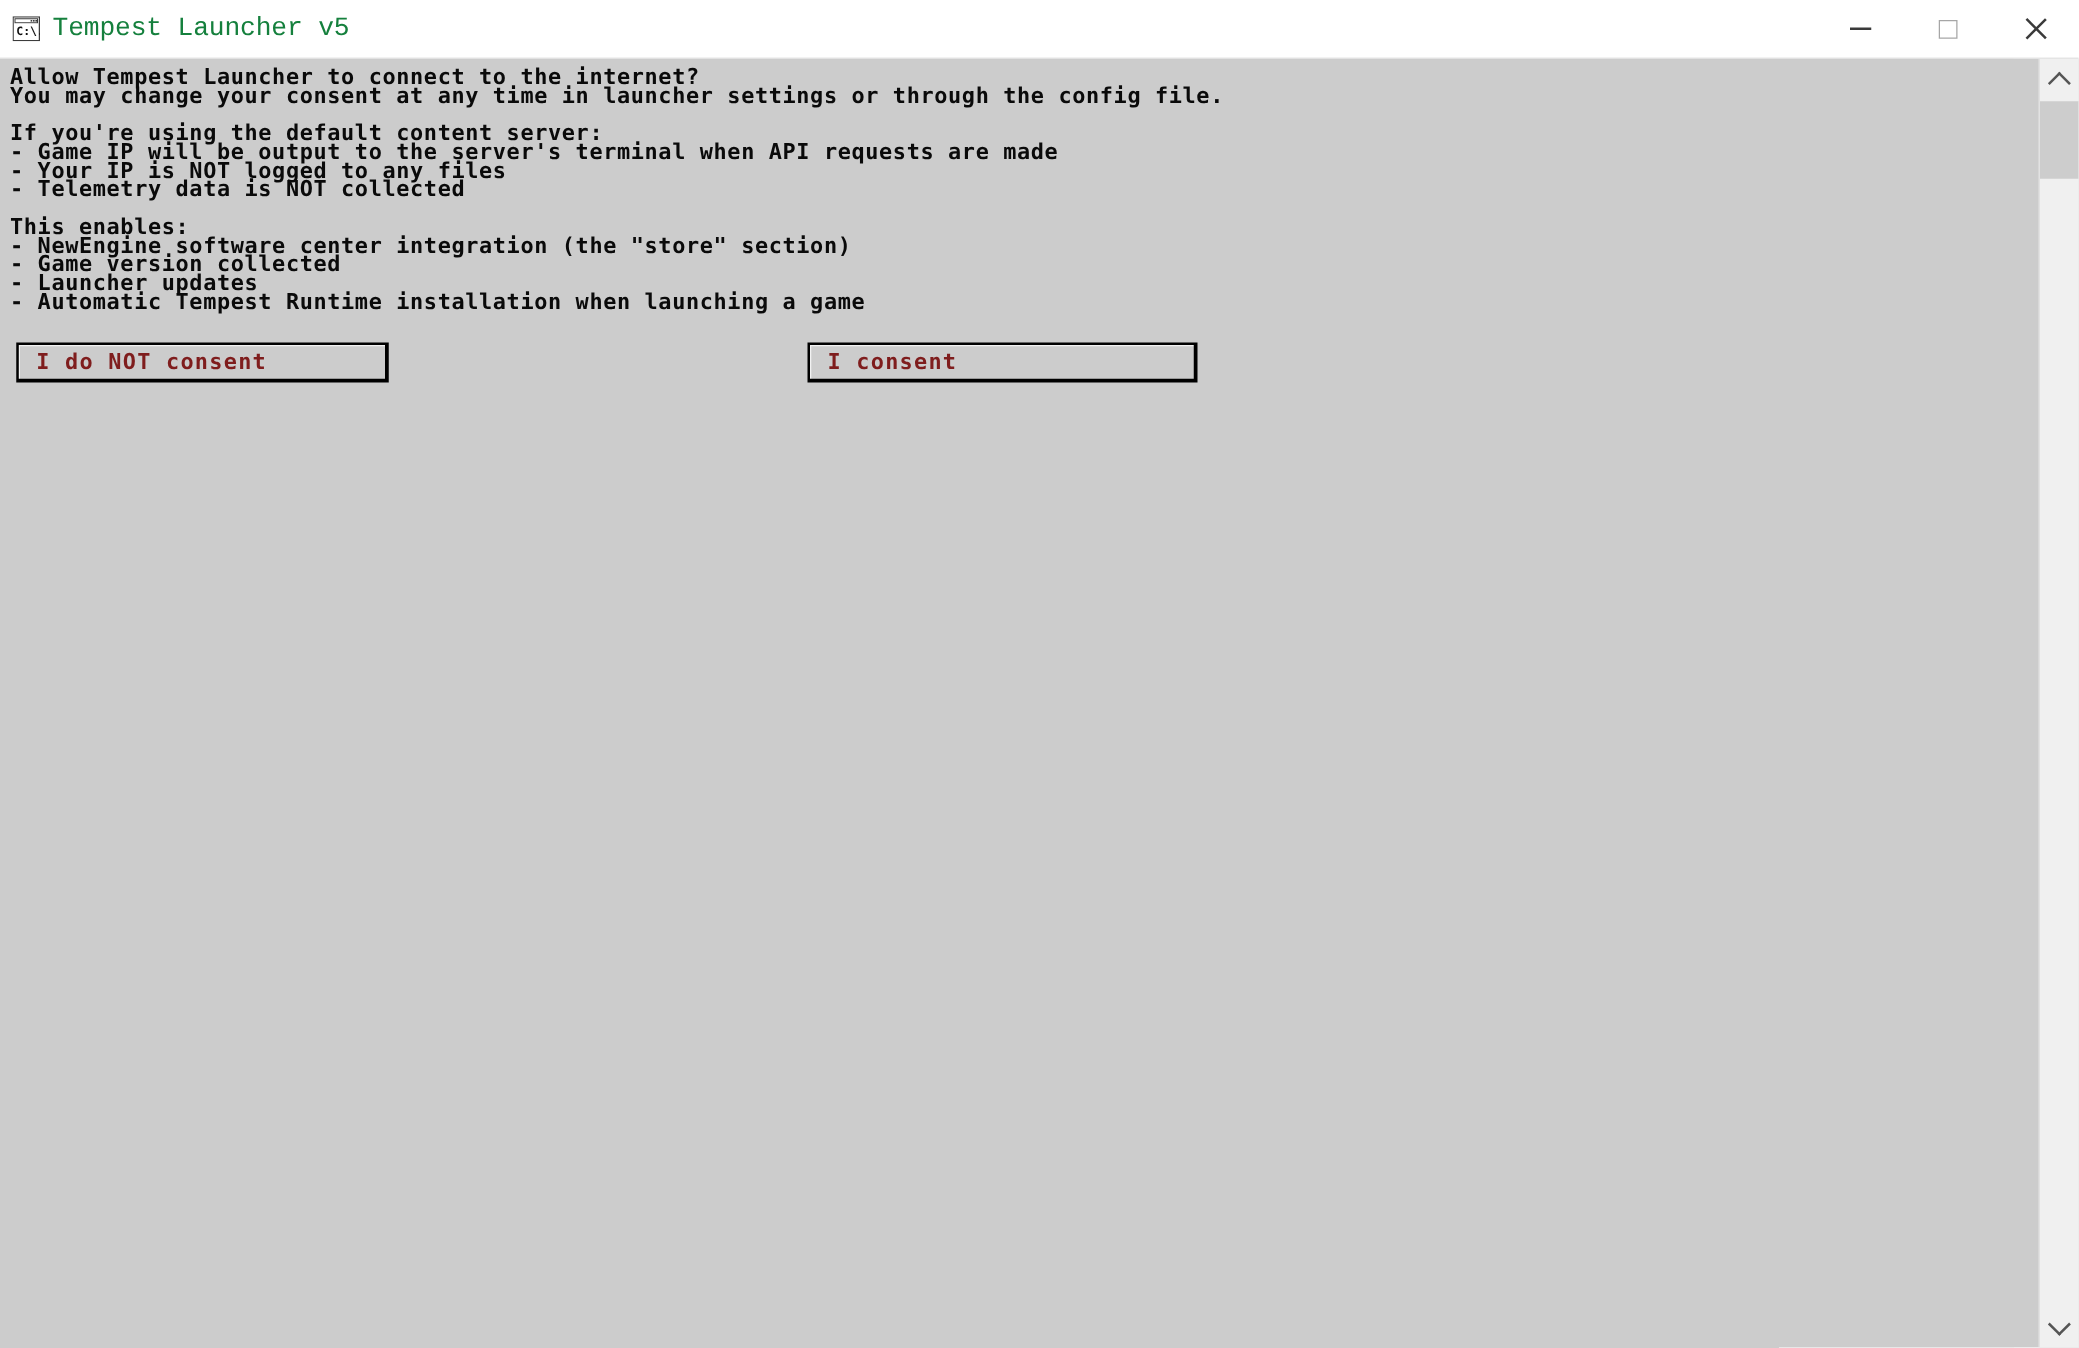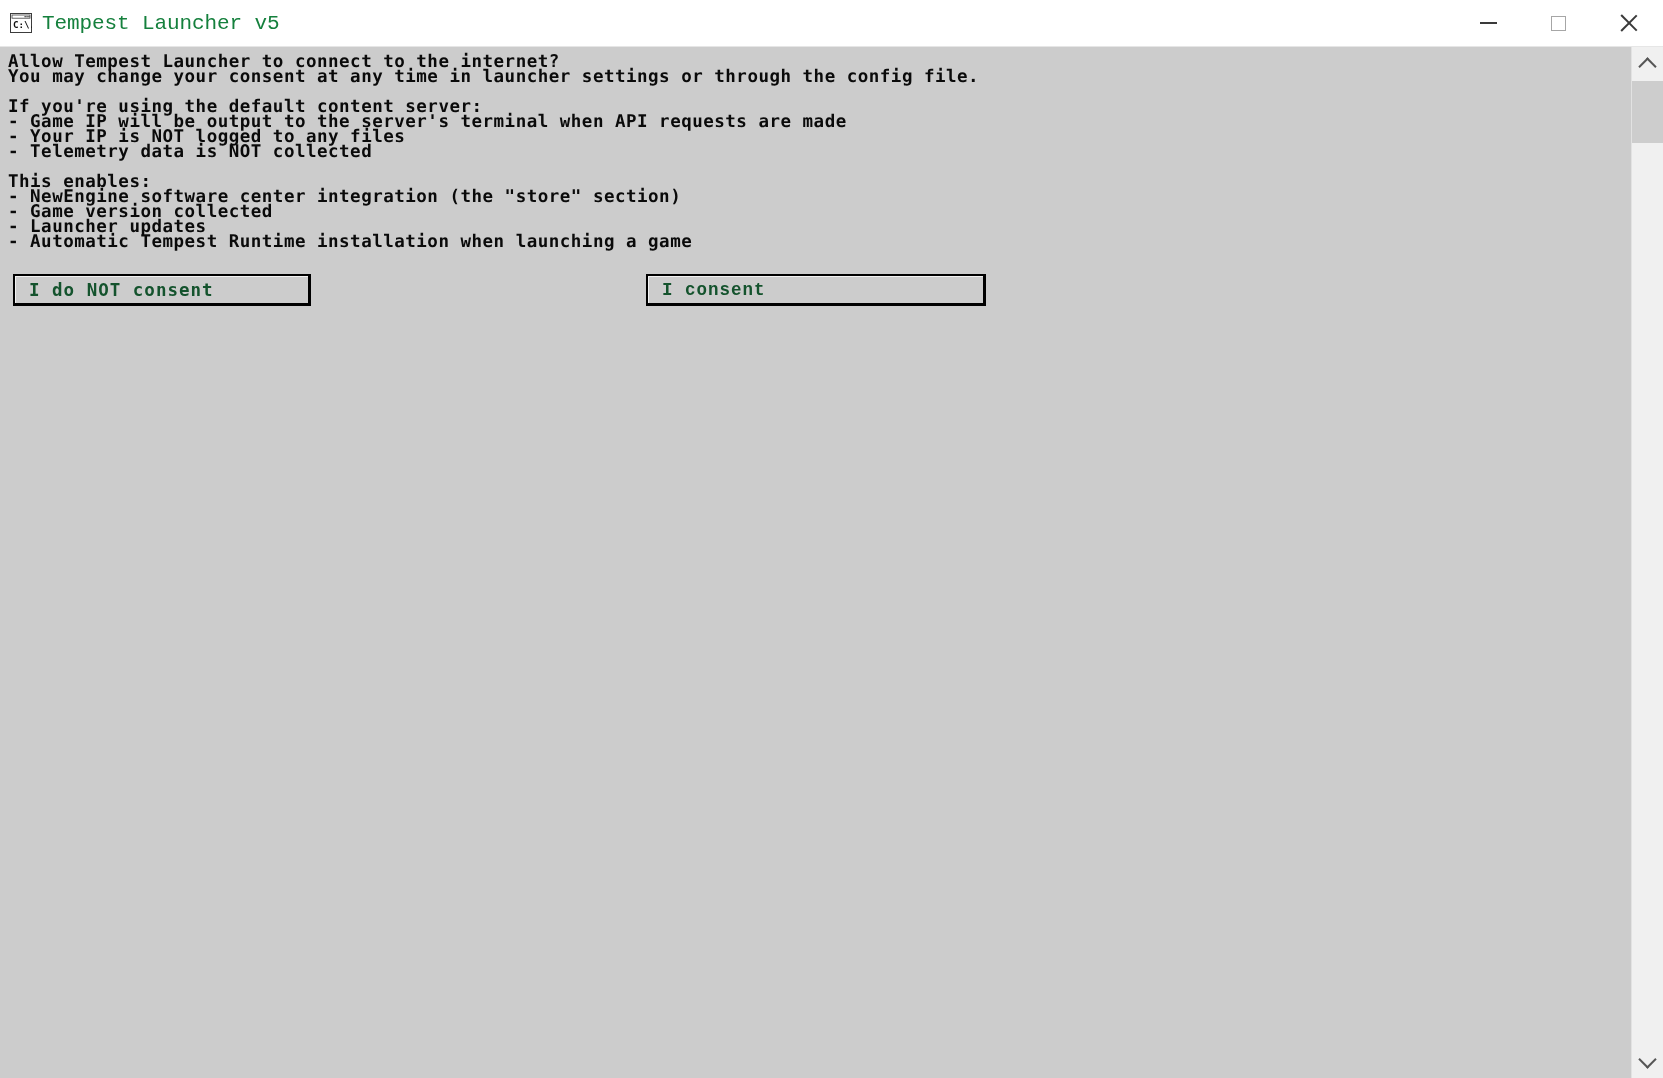--- a/index.html
+++ b/index.html
@@ -148,26 +148,26 @@
     border-bottom-width: 3px;
     box-shadow: inset 1px 1px 0 0 #f2f2f2;
     padding: 0 14px;
     display: flex;
     align-items: center;
     cursor: default;
     font-family: "DejaVu Sans Mono", "Liberation Mono", monospace;
     font-size: 17.5px;
     letter-spacing: 1px;
     font-weight: 700;
-    color: #14532d;
+    color: #7f1d1d;
     white-space: pre;
   }
 
   #btn-decline { left: 5px;   width: 298px; }
-  #btn-accept  { left: 638px; width: 340px; font-family: Liberation Mono, monospace; }
+  #btn-accept  { left: 638px; width: 312px; }
 
   
   #scrollbar {
     position: relative;
     width: 32px;
     min-width: 32px;
     background: #f0f0f0;
     display: flex;
     flex-direction: column;
     border-left: 1px solid #e2e2e2;

